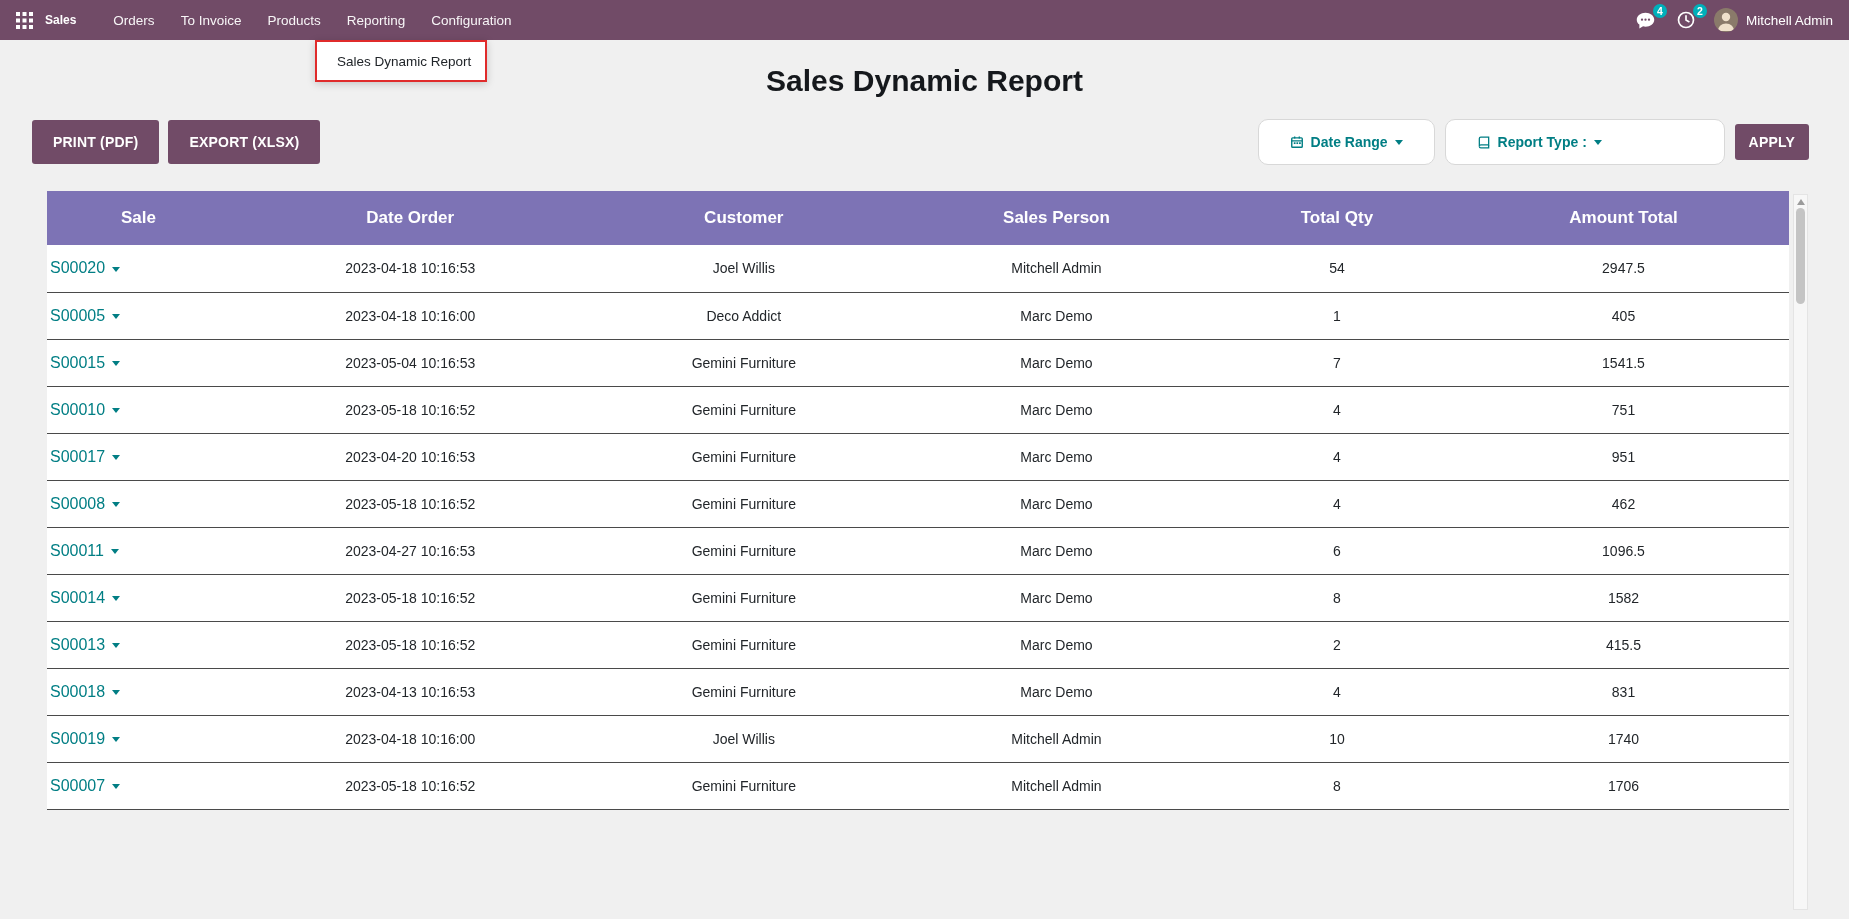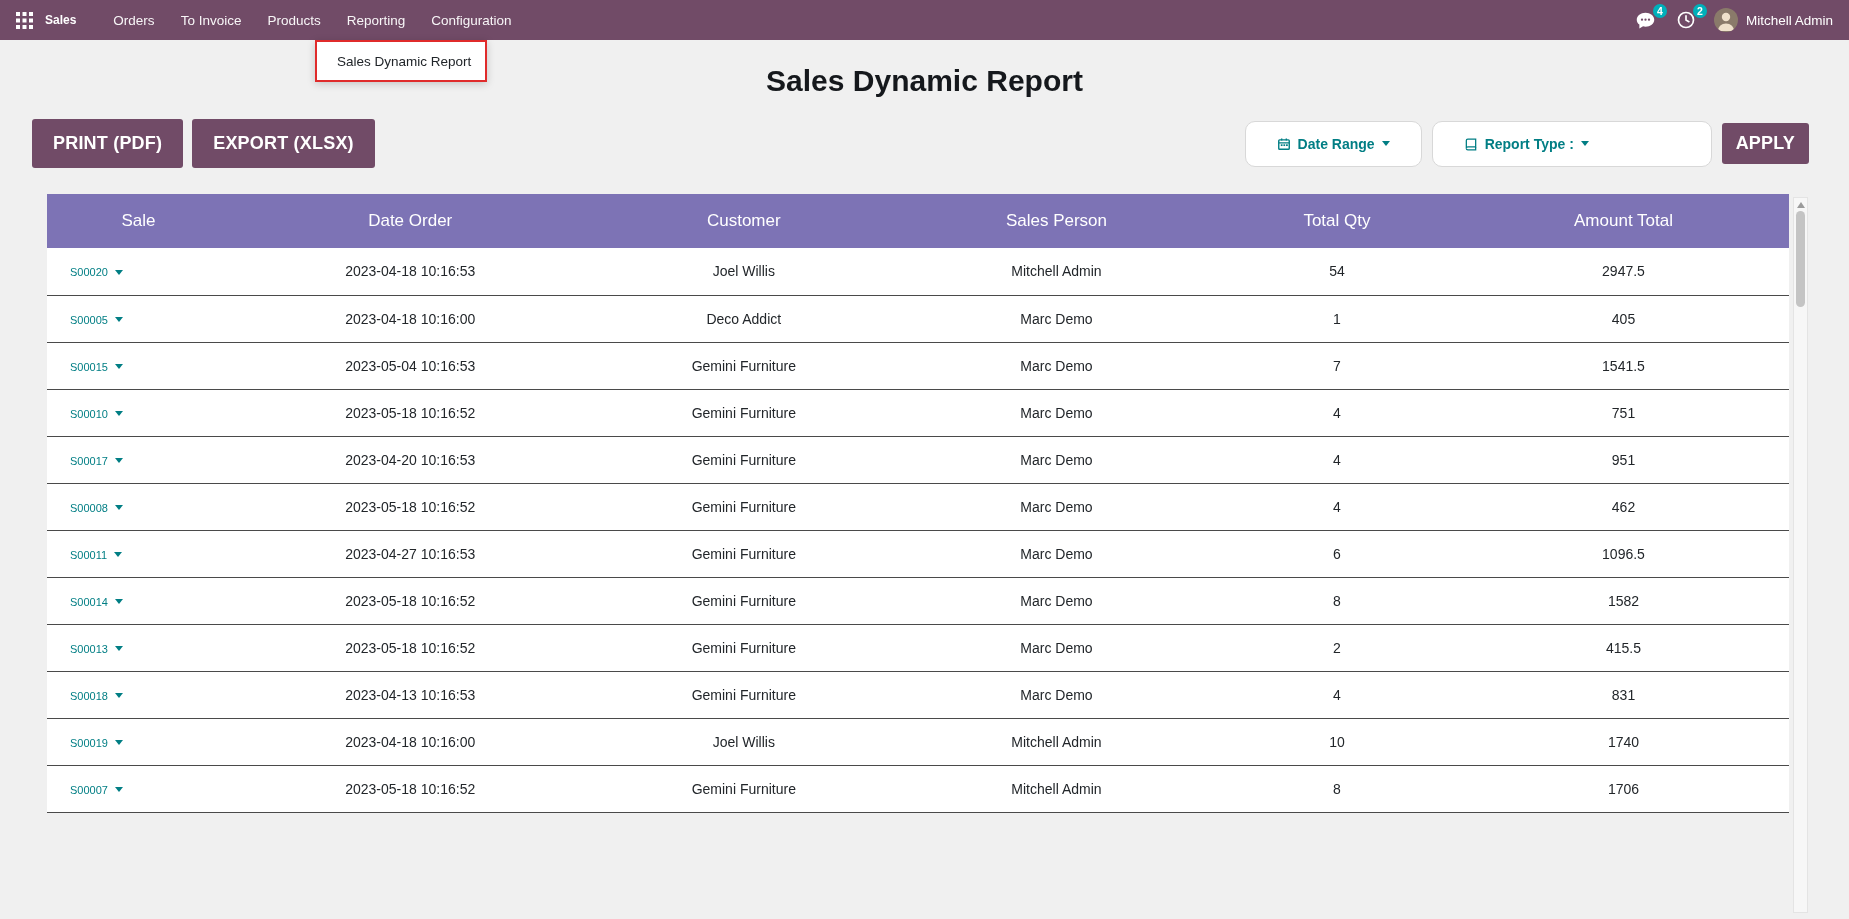--- a/index.html
+++ b/index.html
@@ -45,21 +45,21 @@
     font-size:13.5px; color:#212529; text-decoration:none;
   }
 
   
   .page-title { margin:24px 0 0; text-align:center; font-size:30px; font-weight:700; color:#15181c; }
 
   .toolbar { display:flex; justify-content:space-between; align-items:center; margin:21px 40px 0 32px; }
   .toolbar-left { display:flex; gap:9px; }
   .btn-purple {
     background:#714B67; color:#fff; border:none; border-radius:3px;
-    font-size:18px; font-weight:700; letter-spacing:.2px;
+    font-size:14px; font-weight:700; letter-spacing:.2px;
     padding:14px 21px; cursor:pointer; font-family:inherit; white-space:nowrap;
   }
   .toolbar-right { display:flex; align-items:center; gap:10px; }
   .control-box {
     background:#fff; border:1px solid #d8d8d8; border-radius:10px;
     height:46px; display:flex; align-items:center; padding:0 18px;
   }
   .control-btn {
     background:none; border:none; color:#017e84; font-weight:700; font-size:14px;
     display:flex; align-items:center; gap:7px; padding:0 13px;
@@ -71,29 +71,29 @@
   .caret {
     display:inline-block; width:0; height:0;
     border-left:4px solid transparent; border-right:4px solid transparent;
     border-top:5px solid currentColor; vertical-align:middle;
   }
 
   
   .table-wrap { position:relative; margin:26px 60px 0 47px; }
   .report-table { width:100%; border-collapse:collapse; }
   .report-table thead th {
-    background:#7d73b5; color:#fff; font-size:17px; font-weight:400;
+    background:#7d73b5; color:#fff; font-size:17px; font-weight:700;
     height:54px; text-align:center;
   }
   .report-table tbody td {
     background:#fff; height:47px; border-bottom:1px solid #4a4a4a;
     font-size:14px; color:#22262a; text-align:center;
   }
   .report-table td.sale-cell { text-align:left; padding-left:3px; }
-  .sale-link { color:#017e84; text-decoration:none; font-size:11px;margin-left:20px; }
+  .sale-link { color:#017e84; text-decoration:none; font-size:16px; }
   .sale-caret { color:#017e84; margin-left:7px; cursor:pointer; }
 
   
   .fake-scrollbar {
     position:absolute; right:-19px; top:3px; width:15px; height:716px;
     background:#f7f7f7; border:1px solid #e4e4e4;
   }
   .sb-arrow-up {
     width:0; height:0; margin:4px auto 3px;
     border-left:4px solid transparent; border-right:4px solid transparent;

